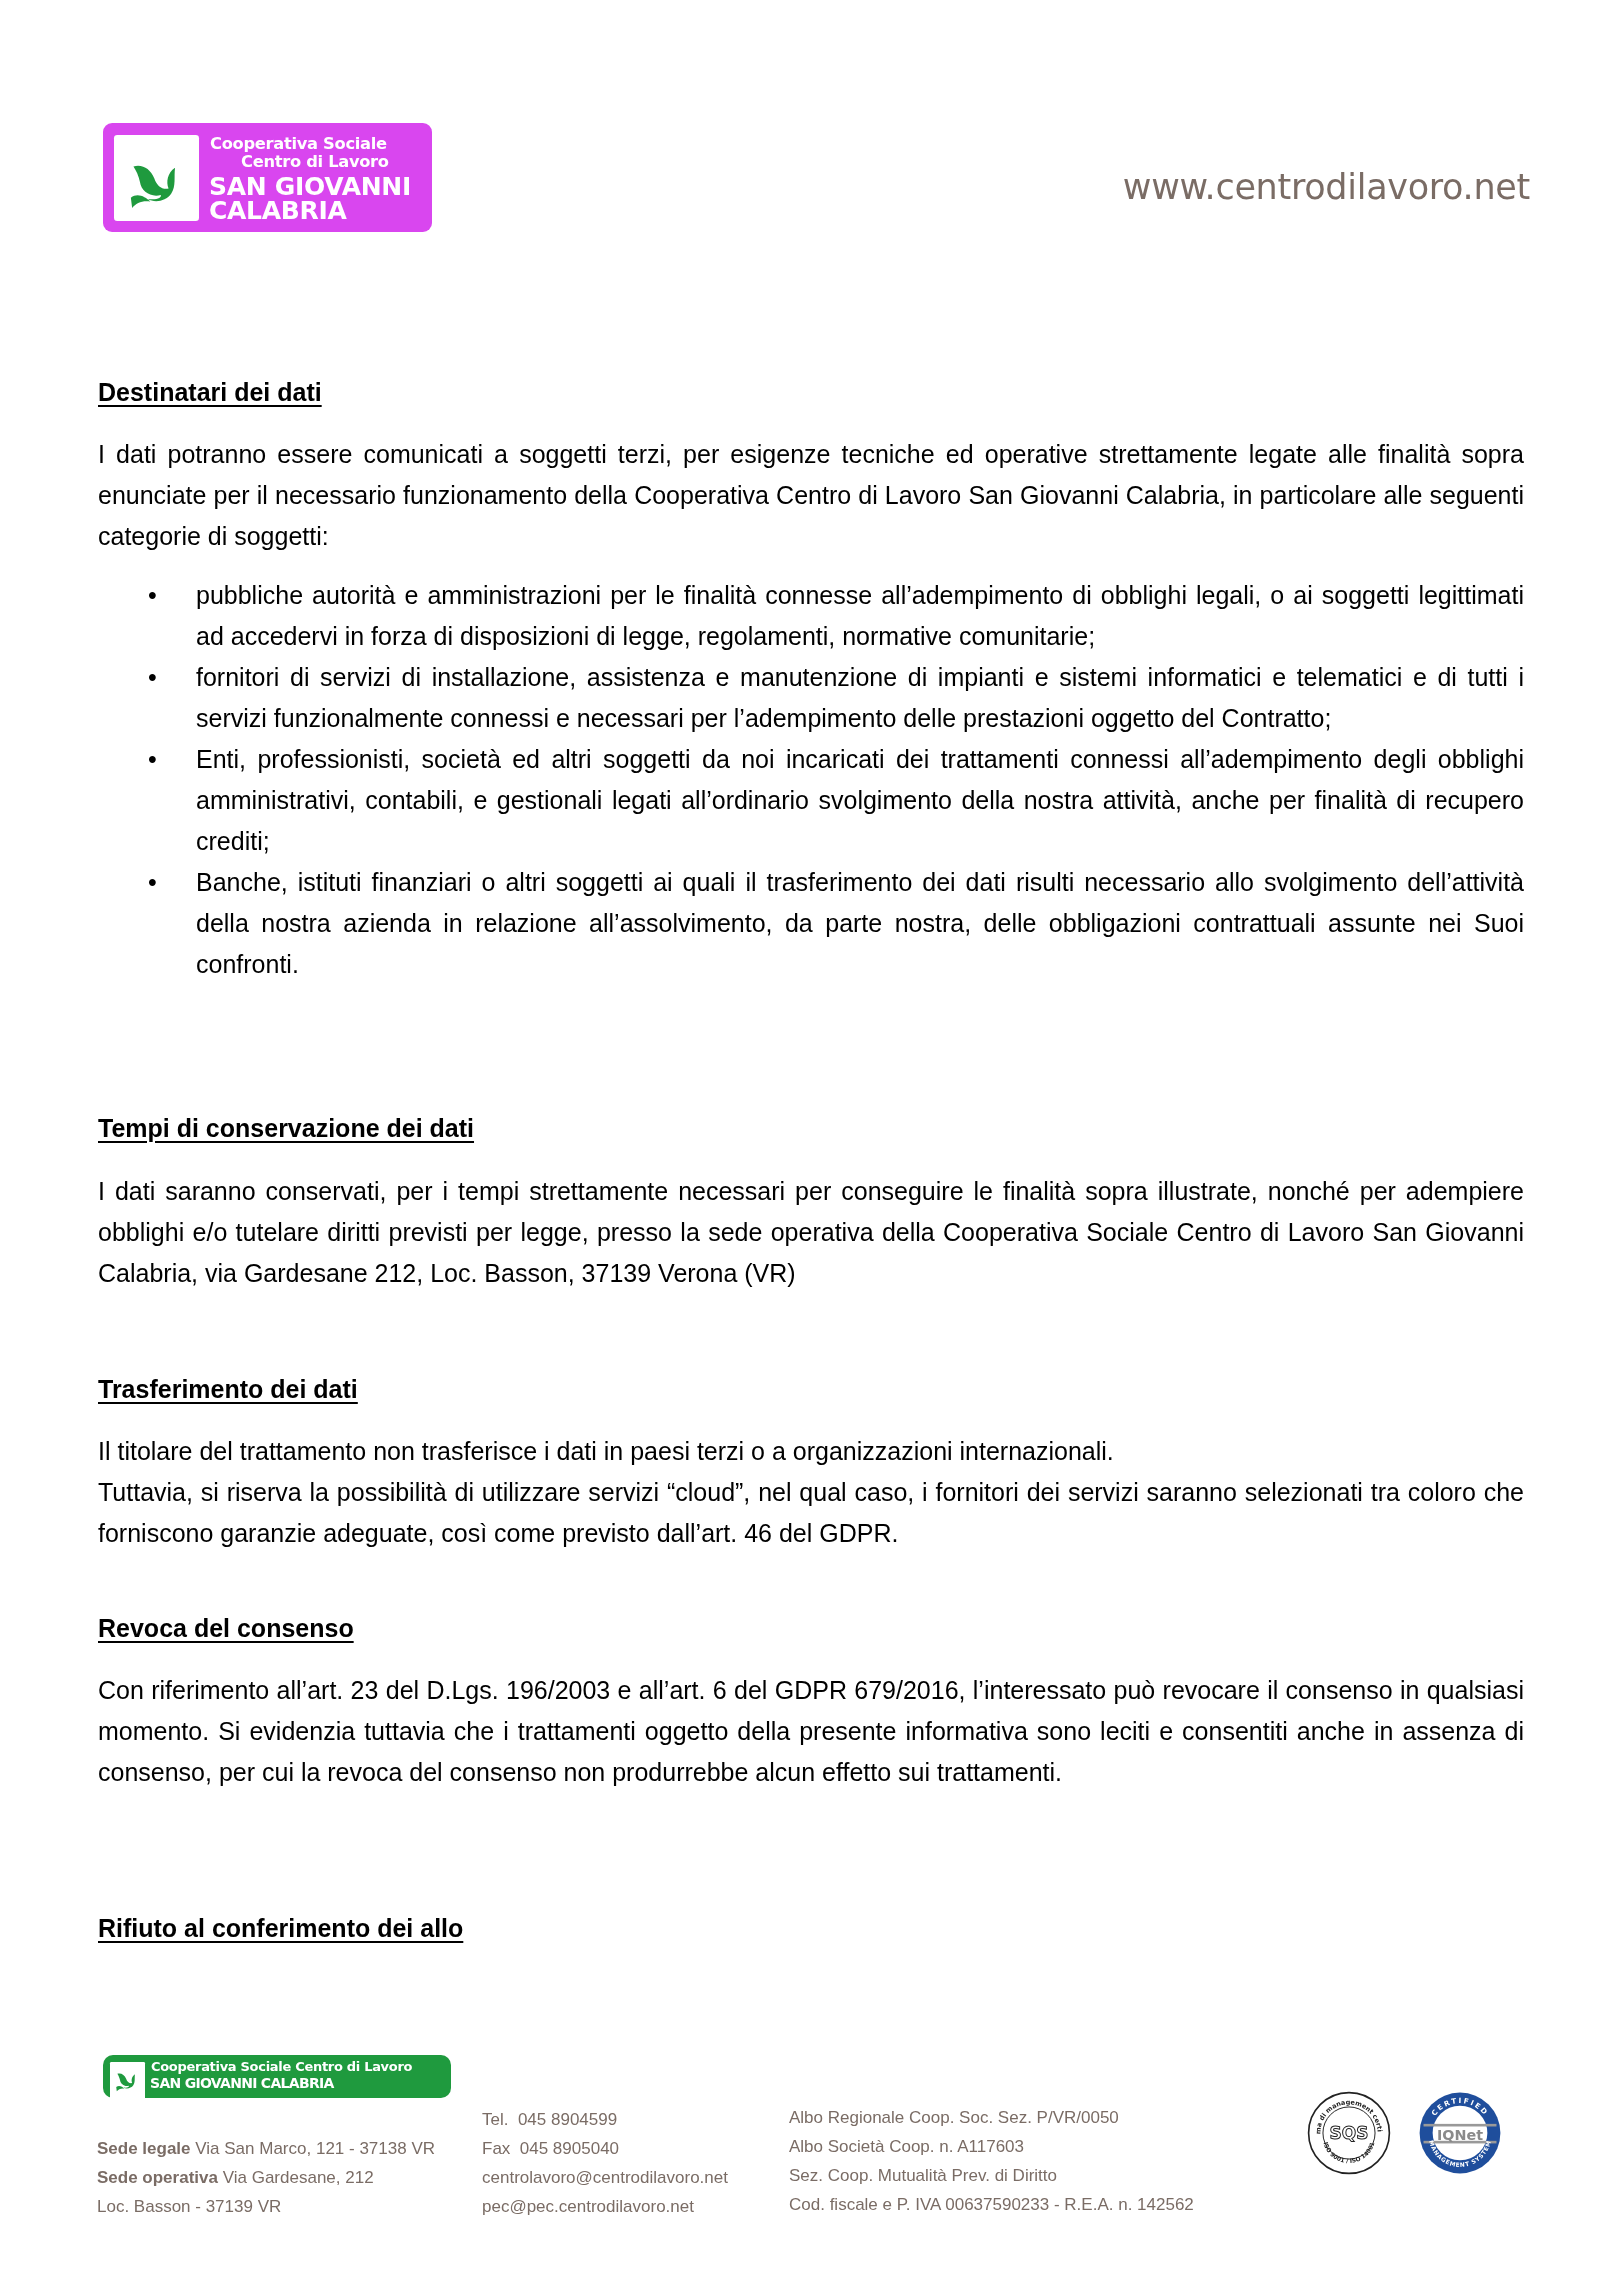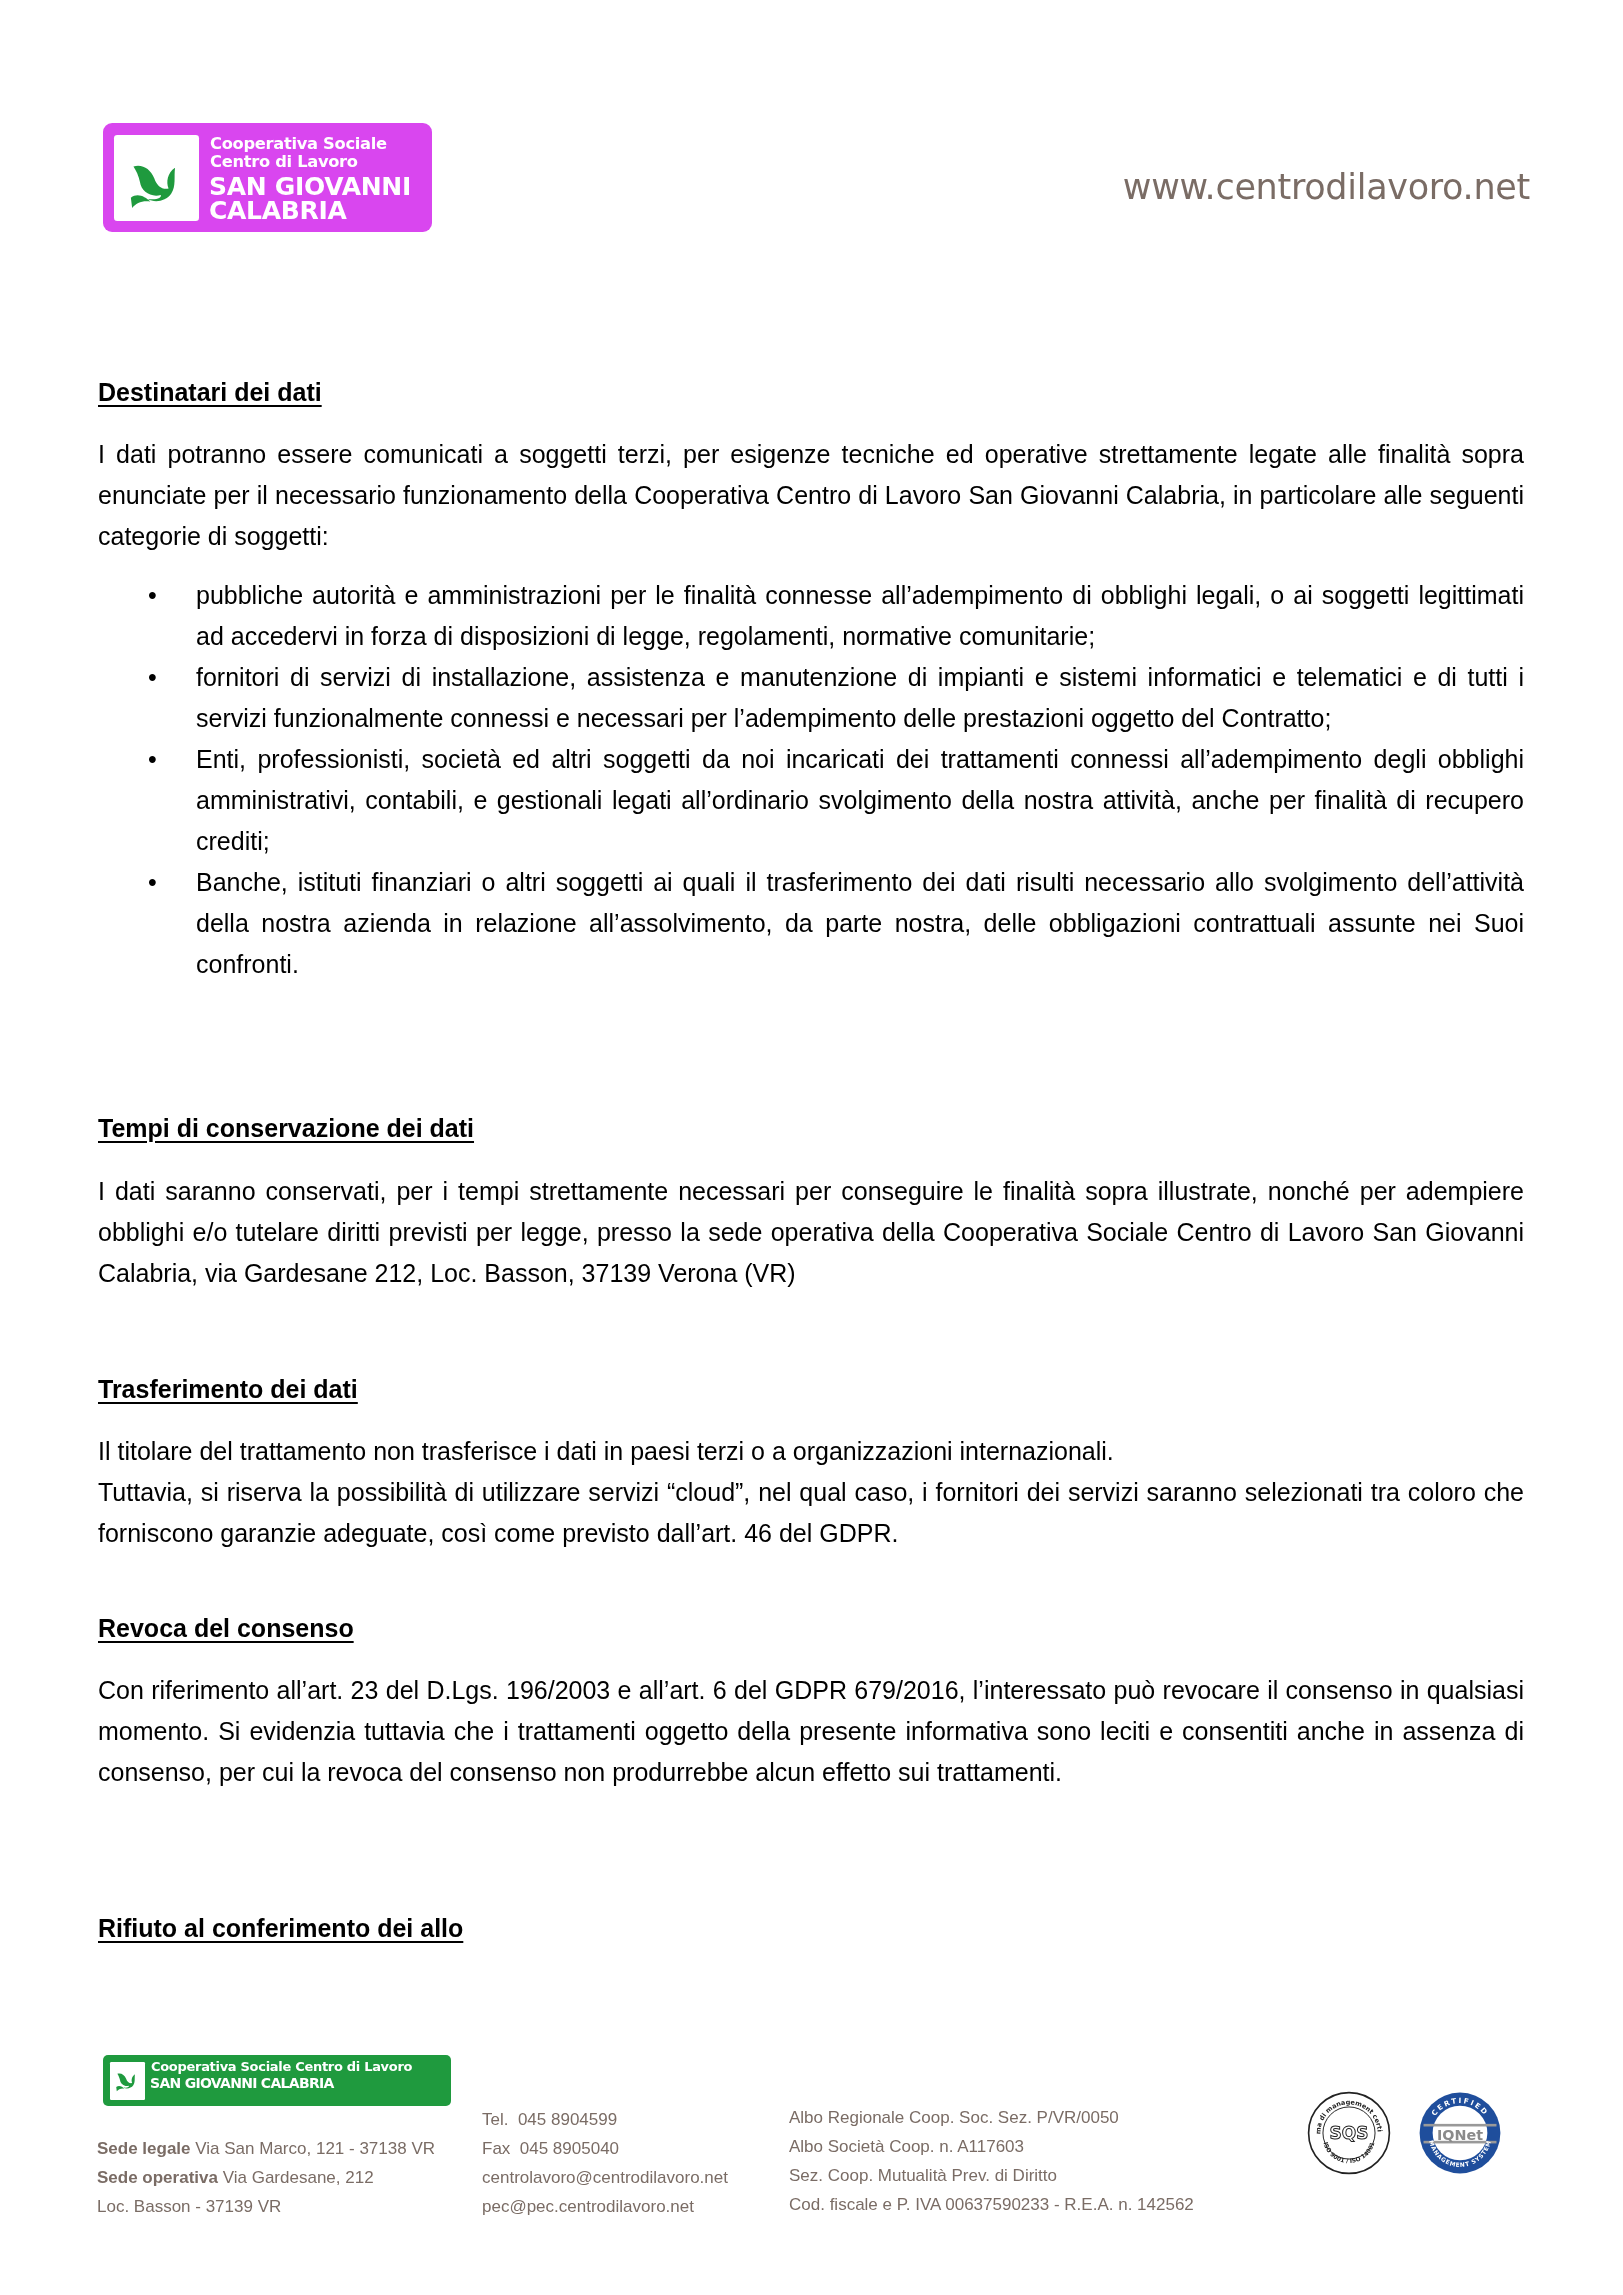--- a/index.html
+++ b/index.html
@@ -8,41 +8,41 @@
 
   
   .logo-main { position: absolute; left: 103px; top: 123px; width: 329px; height: 109px;
                background: #d946ef; border-radius: 9.1px; box-sizing: border-box; }
   .logo-main .mark { position: absolute; left: 11px; top: 11.8px; width: 85px; height: 86px;
                      background: #fff; border-radius: 3.3px; }
   .logo-main .mark svg { position: absolute; left: 14.4px; top: 25px; width: 59px; height: 52px; }
   .logo-main .l1, .logo-main .l2 { position: absolute; left: 107px; color: #fff; font-weight: bold;
                      font-size: 16.3px; line-height: 19.6px; font-family: "DejaVu Sans", sans-serif; letter-spacing: -0.3px; }
   .logo-main .l1 { top: 10.5px; }
-  .logo-main .l2 { top: 29px; }
+  .logo-main .l2 { top: 29px; margin-left: 31px; }
   .logo-main .l3, .logo-main .l4 { position: absolute; left: 106px; color: #fff; font-weight: bold;
                      font-size: 25px; line-height: 27.4px; font-family: "DejaVu Sans", sans-serif; letter-spacing: -0.3px; }
   .logo-main .l3 { top: 50px; }
   .logo-main .l4 { top: 74px; }
 
   .website { position: absolute; right: 93px; top: 161px; font-size: 35px; color: #7a6c65;
              font-family: "DejaVu Sans", sans-serif; letter-spacing: -0.3px; margin-top: 6px; }
   .heading { position: absolute; left: 98px; font-weight: bold; text-decoration: underline;
              text-decoration-thickness: 2px; text-underline-offset: 3.9px; font-size: 25px;
              font-family: "Liberation Sans", sans-serif; }
   .para { position: absolute; left: 98px; width: 1426px; font-size: 25px; line-height: 41px;
           text-align: justify; }
   .para.left { text-align: left; }
   .bullets { position: absolute; left: 98px; width: 1426px; margin: 0; padding: 0; list-style: none; }
   .bullets li { position: relative; padding-left: 98px; font-size: 25px; line-height: 41px; text-align: justify; }
   .bullets li .dot { position: absolute; left: 50px; top: 0; }
 
   
-  .logo-foot { position: absolute; left: 103px; top: 2055px; width: 348px; height: 51px;
-               background: #1f9a3e; border-radius: 5px; }
+  .logo-foot { position: absolute; left: 103px; top: 2055px; width: 348px; height: 43px;
+               background: #1f9a3e; border-radius: 10px; }
   .logo-foot .mark { position: absolute; left: 6.5px; top: 6.5px; width: 35px; height: 38px; background: #fff; border-radius: 1.3px; }
   .logo-foot .mark svg { position: absolute; left: 5.2px; top: 9.1px; width: 25px; height: 22px; }
   .logo-foot .f1 { position: absolute; left: 48px; top: 3.9px; color: #fff; font-weight: bold; font-size: 13px;
                    font-family: "DejaVu Sans", sans-serif; letter-spacing: -0.3px; }
   .logo-foot .f2 { position: absolute; left: 47px; top: 19.6px; color: #fff; font-weight: bold; font-size: 14px;
                    font-family: "DejaVu Sans", sans-serif; letter-spacing: -0.7px; }
 
   .foot-col { position: absolute; color: #7a6c65; font-size: 17px; line-height: 29px; font-family: "Liberation Sans", sans-serif; }
   .foot-col b { font-weight: bold; }
   .col1 { left: 97px; top: 2134px; }

